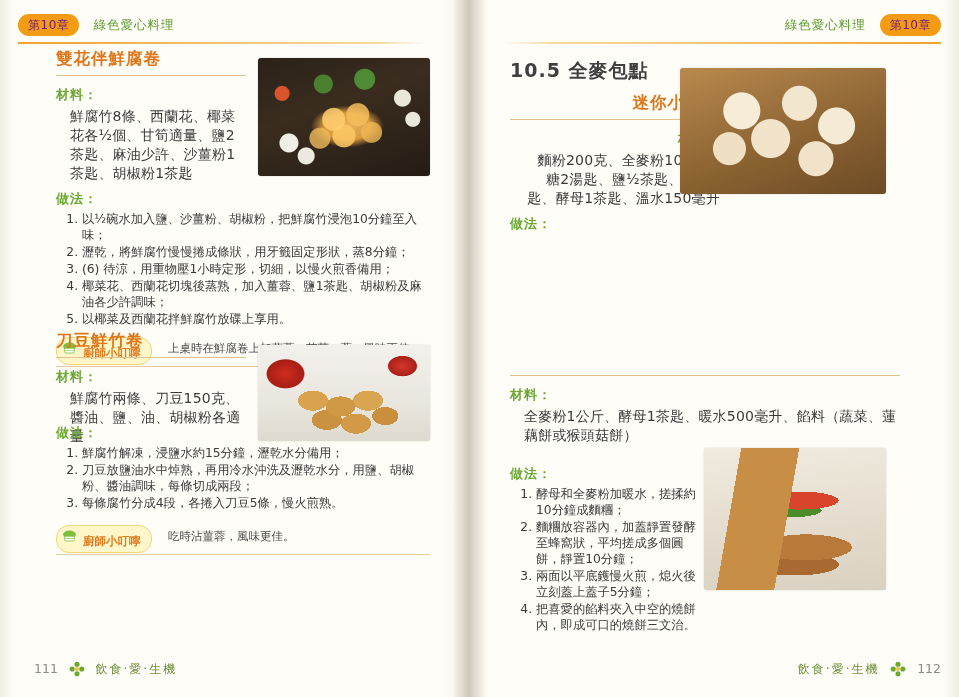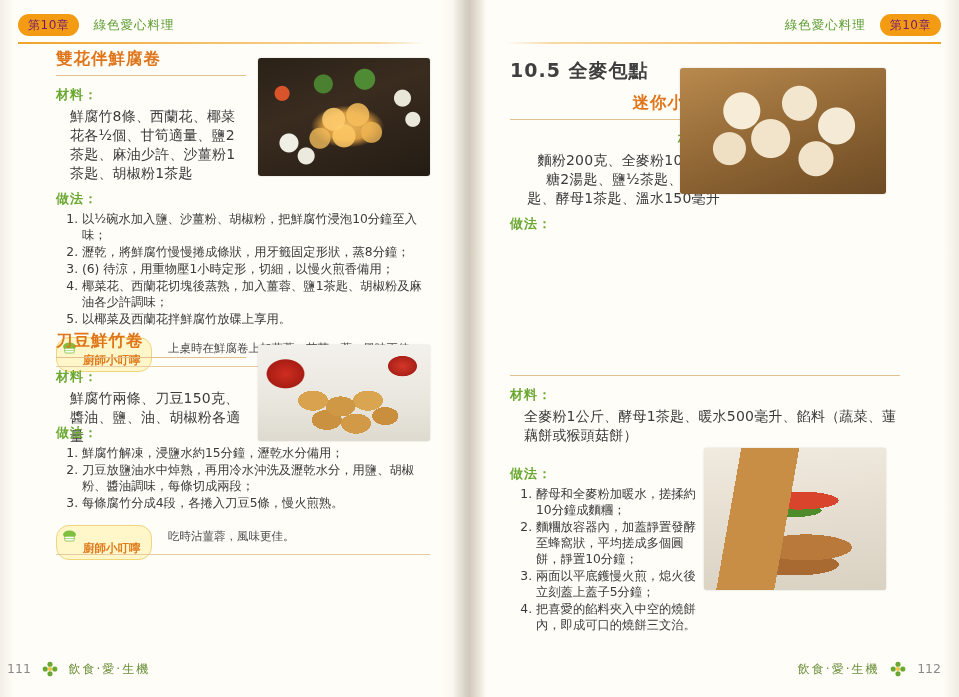--- a/index.html
+++ b/index.html
@@ -75,21 +75,21 @@
   ol.steps li{margin-bottom:1px;}
   .indent{padding-left:14px;}
 
   
   .tip{
     position:relative;margin-top:10px;height:26px;
   }
   .tip-badge{
     position:absolute;left:0;top:0;
     background:#fff6c9;border:1px solid #f0d67a;border-radius:13px;
-    height:22px;line-height:22px;padding:11px 10px 0 26px;
+    height:22px;line-height:22px;padding:4px 10px 0 26px;
     color:#e07a1c;font-size:11.5px;font-weight:bold;white-space:nowrap;
   }
   .tip-badge .hat{
     position:absolute;left:4px;top:3px;width:17px;height:16px;
   }
   .tip-text{
     position:absolute;top:3px;
     color:#4a4a4a;font-size:11.5px;line-height:17px;
   }
   .tip-line{
@@ -169,21 +169,21 @@
       radial-gradient(ellipse 34px 7px at 46% 44%, #4e8b2a 0 100%, rgba(0,0,0,0) 0),
       radial-gradient(ellipse 46px 13px at 56% 70%, #b9793a 0 100%, rgba(0,0,0,0) 0),
       radial-gradient(ellipse 44px 11px at 50% 82%, #a86a31 0 100%, rgba(0,0,0,0) 0);
   }
 
   
   .footer{
     position:absolute;bottom:18px;height:22px;
     color:#7a7a7a;font-size:12px;line-height:22px;
   }
-  .footer.left{left:7px;}
+  .footer.left{left:34px;}
   .footer.right{right:18px;}
   .pageno{color:#8a8a8a;font-size:12.5px;vertical-align:middle;}
   .footer-text{color:#6a8f3a;font-size:12px;letter-spacing:2px;vertical-align:middle;}
   .flower{
     display:inline-block;vertical-align:middle;width:16px;height:16px;margin:0 7px;
   }
 </style>
 </head>
 <body>
 

